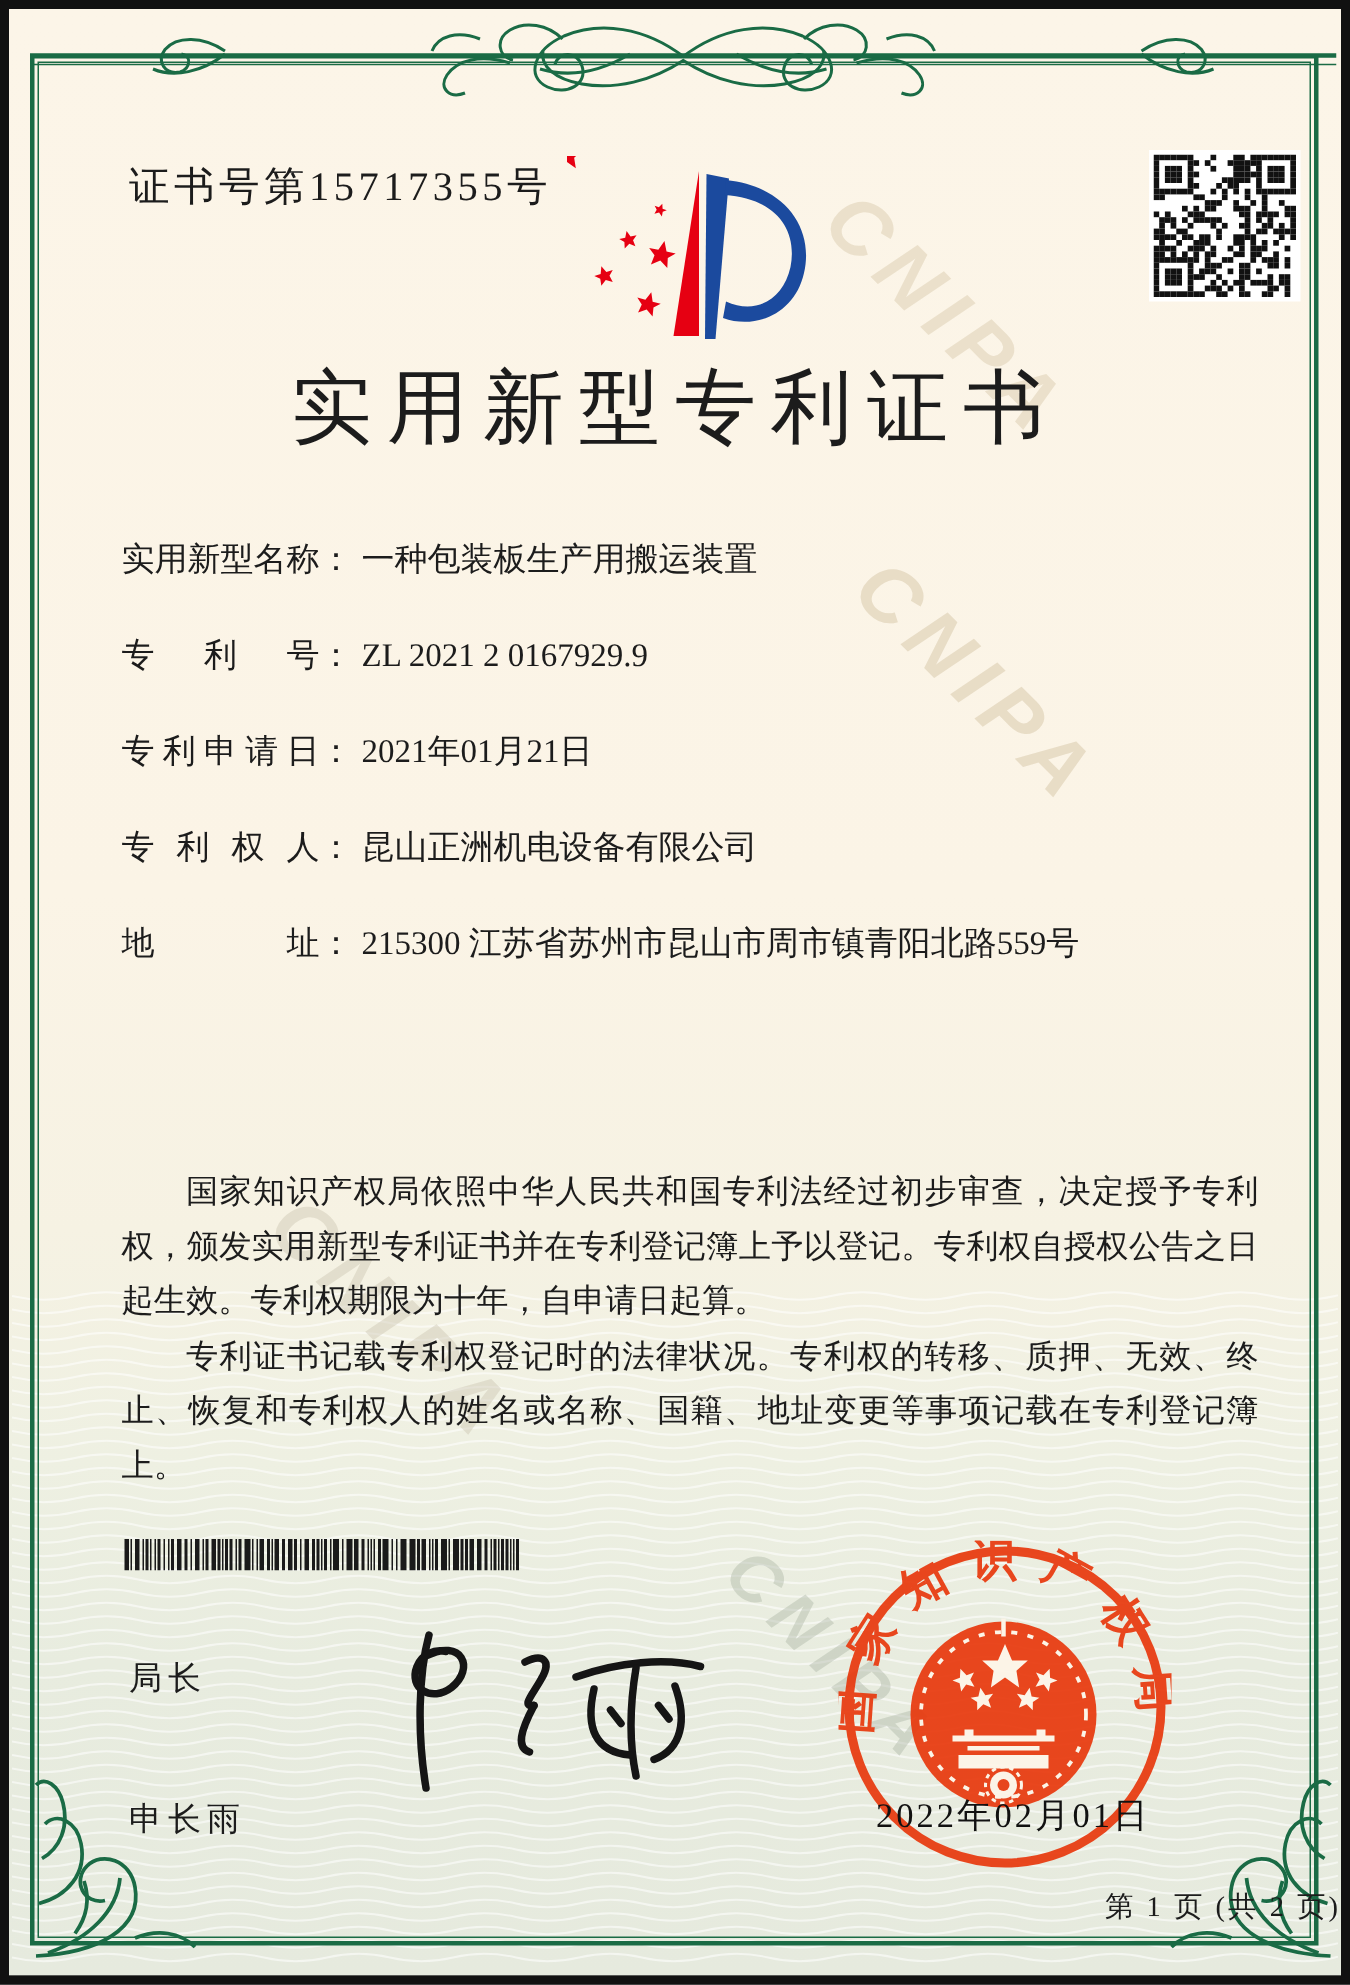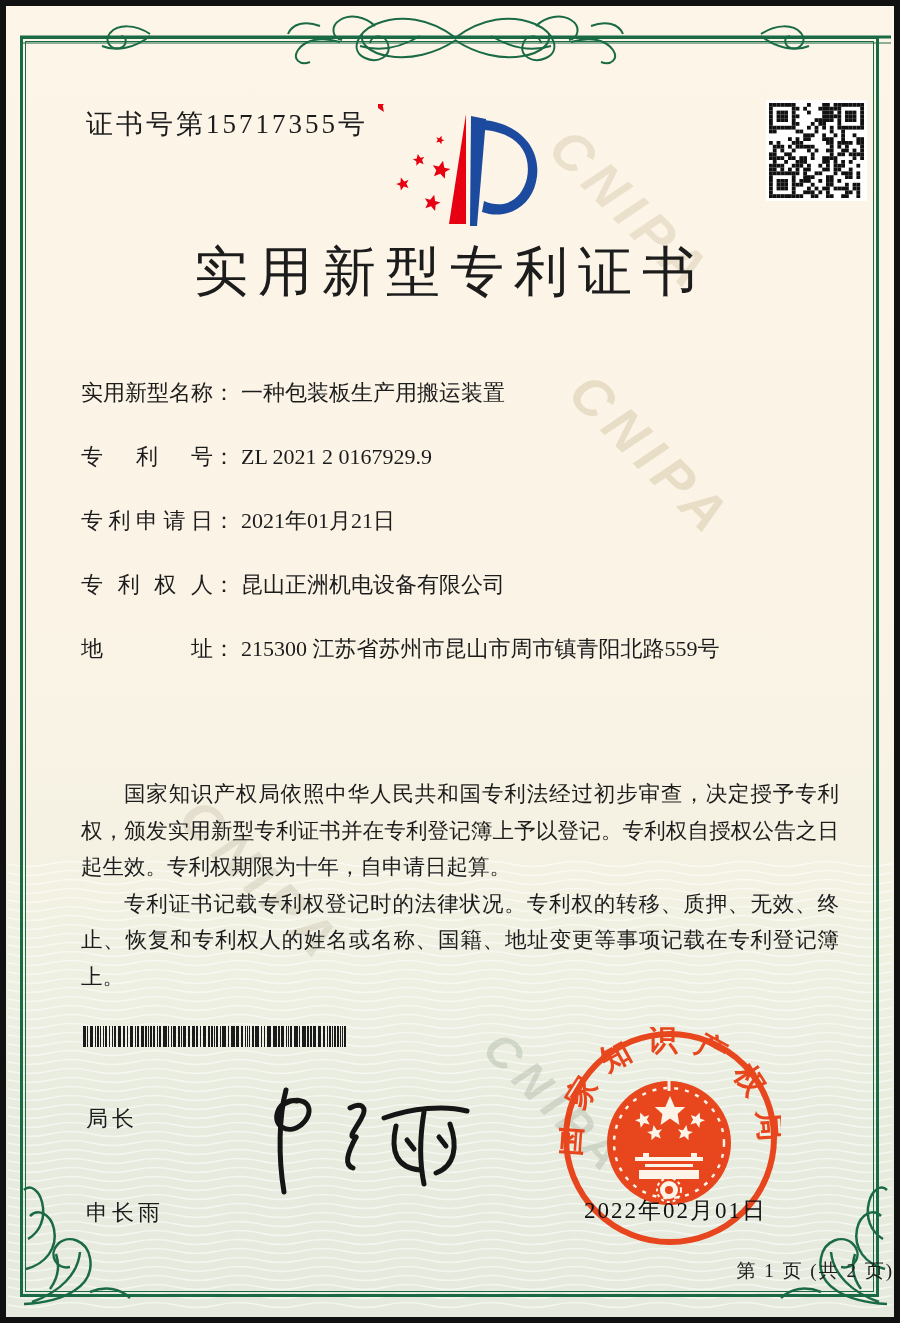--- a/index.html
+++ b/index.html
@@ -17,21 +17,21 @@
     font-style:italic;font-weight:bold;letter-spacing:8px;transform:rotate(45deg);transform-origin:left top;}
   .wm1{left:575px;top:110px;font-size:54px;color:rgba(216,200,168,0.45);}
   .wm2{left:595px;top:355px;font-size:54px;color:rgba(214,198,166,0.50);}
   .wm3{left:205px;top:780px;font-size:54px;color:rgba(205,198,178,0.45);}
   .wm4{left:505px;top:1015px;font-size:46px;color:rgba(168,178,160,0.40);}
   .cert-number{left:80px;top:100px;font-size:27px;letter-spacing:3px;z-index:3;text-align:center;}
   .logo{left:372px;top:98px;z-index:3;}
   .qr{left:760px;top:94px;z-index:3;background:#fff;padding:3px;}
   .title{left:0;top:230px;width:100%;text-align:center;font-size:54px;font-weight:normal;letter-spacing:10px;z-index:3;}
   .fields{left:75px;top:352px;width:760px;z-index:3;font-size:22px;}
-  .field-row{margin-bottom:34px;line-height:30px;position:relative;white-space:nowrap;margin-top:20px;}
+  .field-row{margin-bottom:34px;line-height:30px;position:relative;white-space:nowrap;}
   .field-label{display:inline-block;width:132px;text-align:justify;text-align-last:justify;vertical-align:top;}
   .field-colon{display:inline-block;margin-right:6px;}
   .grant-right{position:absolute;left:388px;top:0;white-space:nowrap;}
   .grant-right .field-label{width:110px;}
   .body-text{left:75px;top:770px;width:758px;z-index:3;font-size:21.5px;line-height:36.5px;text-align:justify;}
   .body-text p{margin:0;text-indent:2em;}
   .barcode{left:75px;top:1020px;z-index:3;}
   .sig-title{left:80px;top:1098px;font-size:22px;letter-spacing:4px;z-index:3;}
   .sig-name{left:80px;top:1192px;font-size:22px;letter-spacing:4px;z-index:3;}
   .sig-hand{left:228px;top:1068px;z-index:3;}

